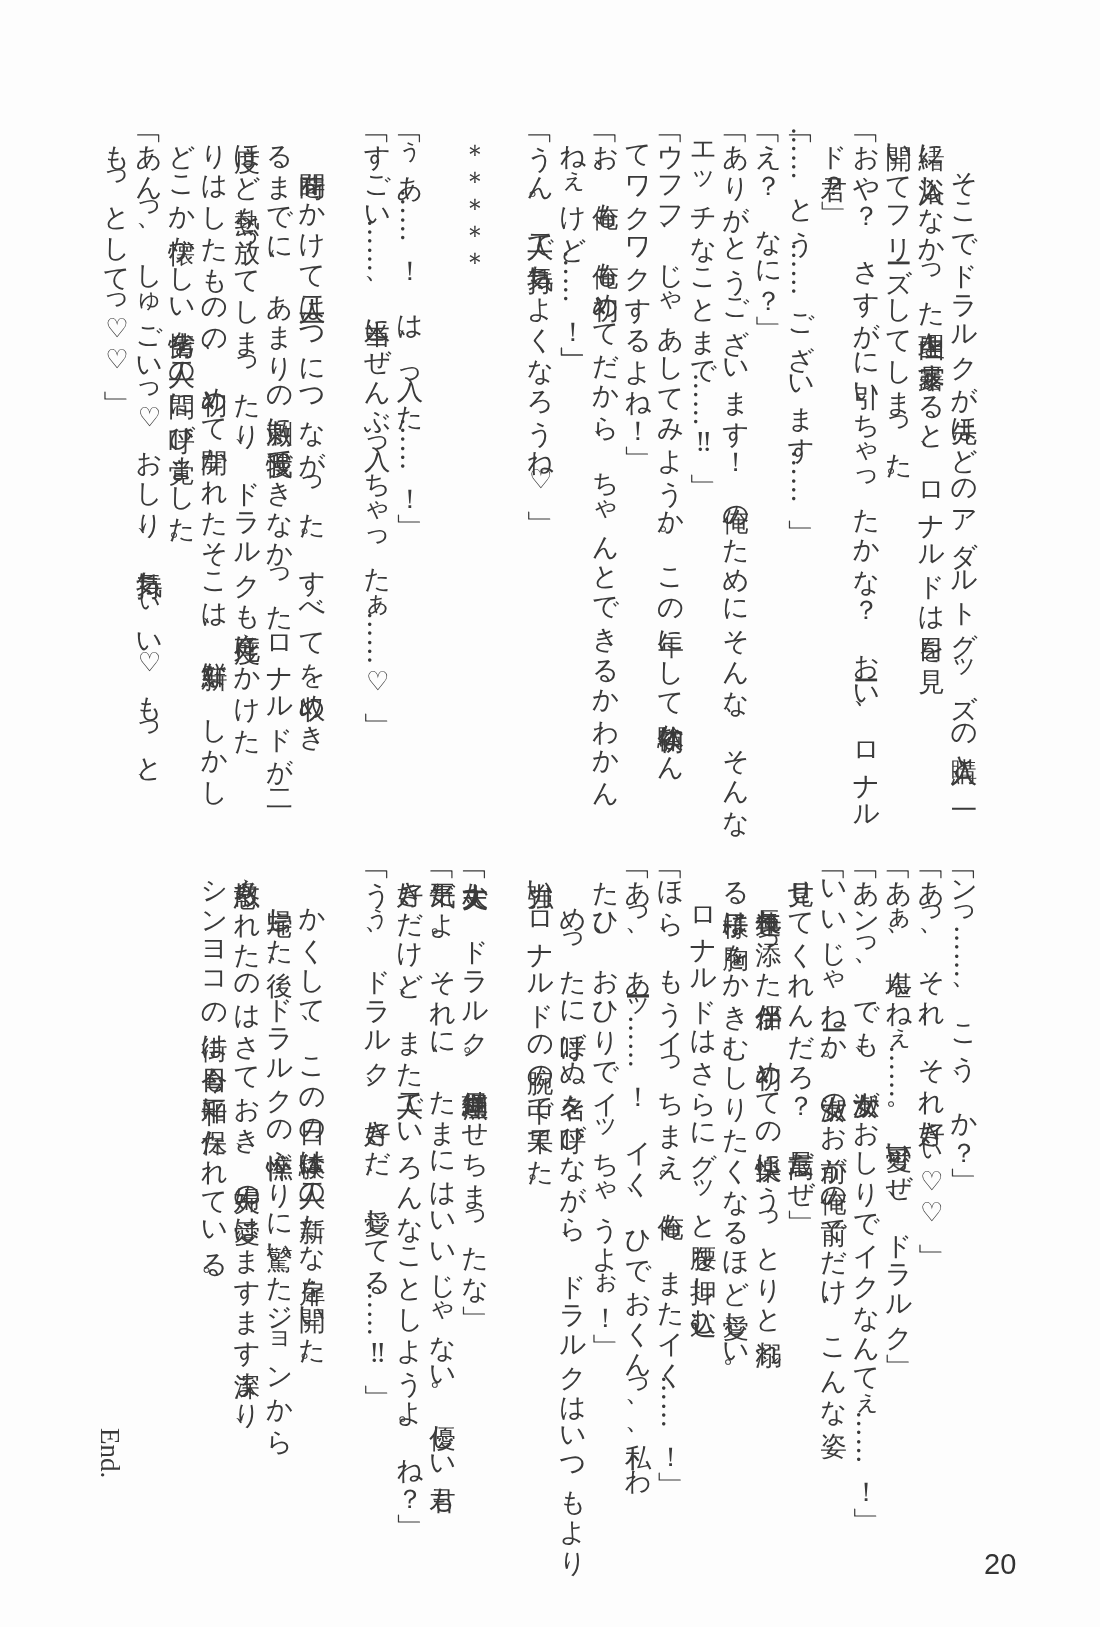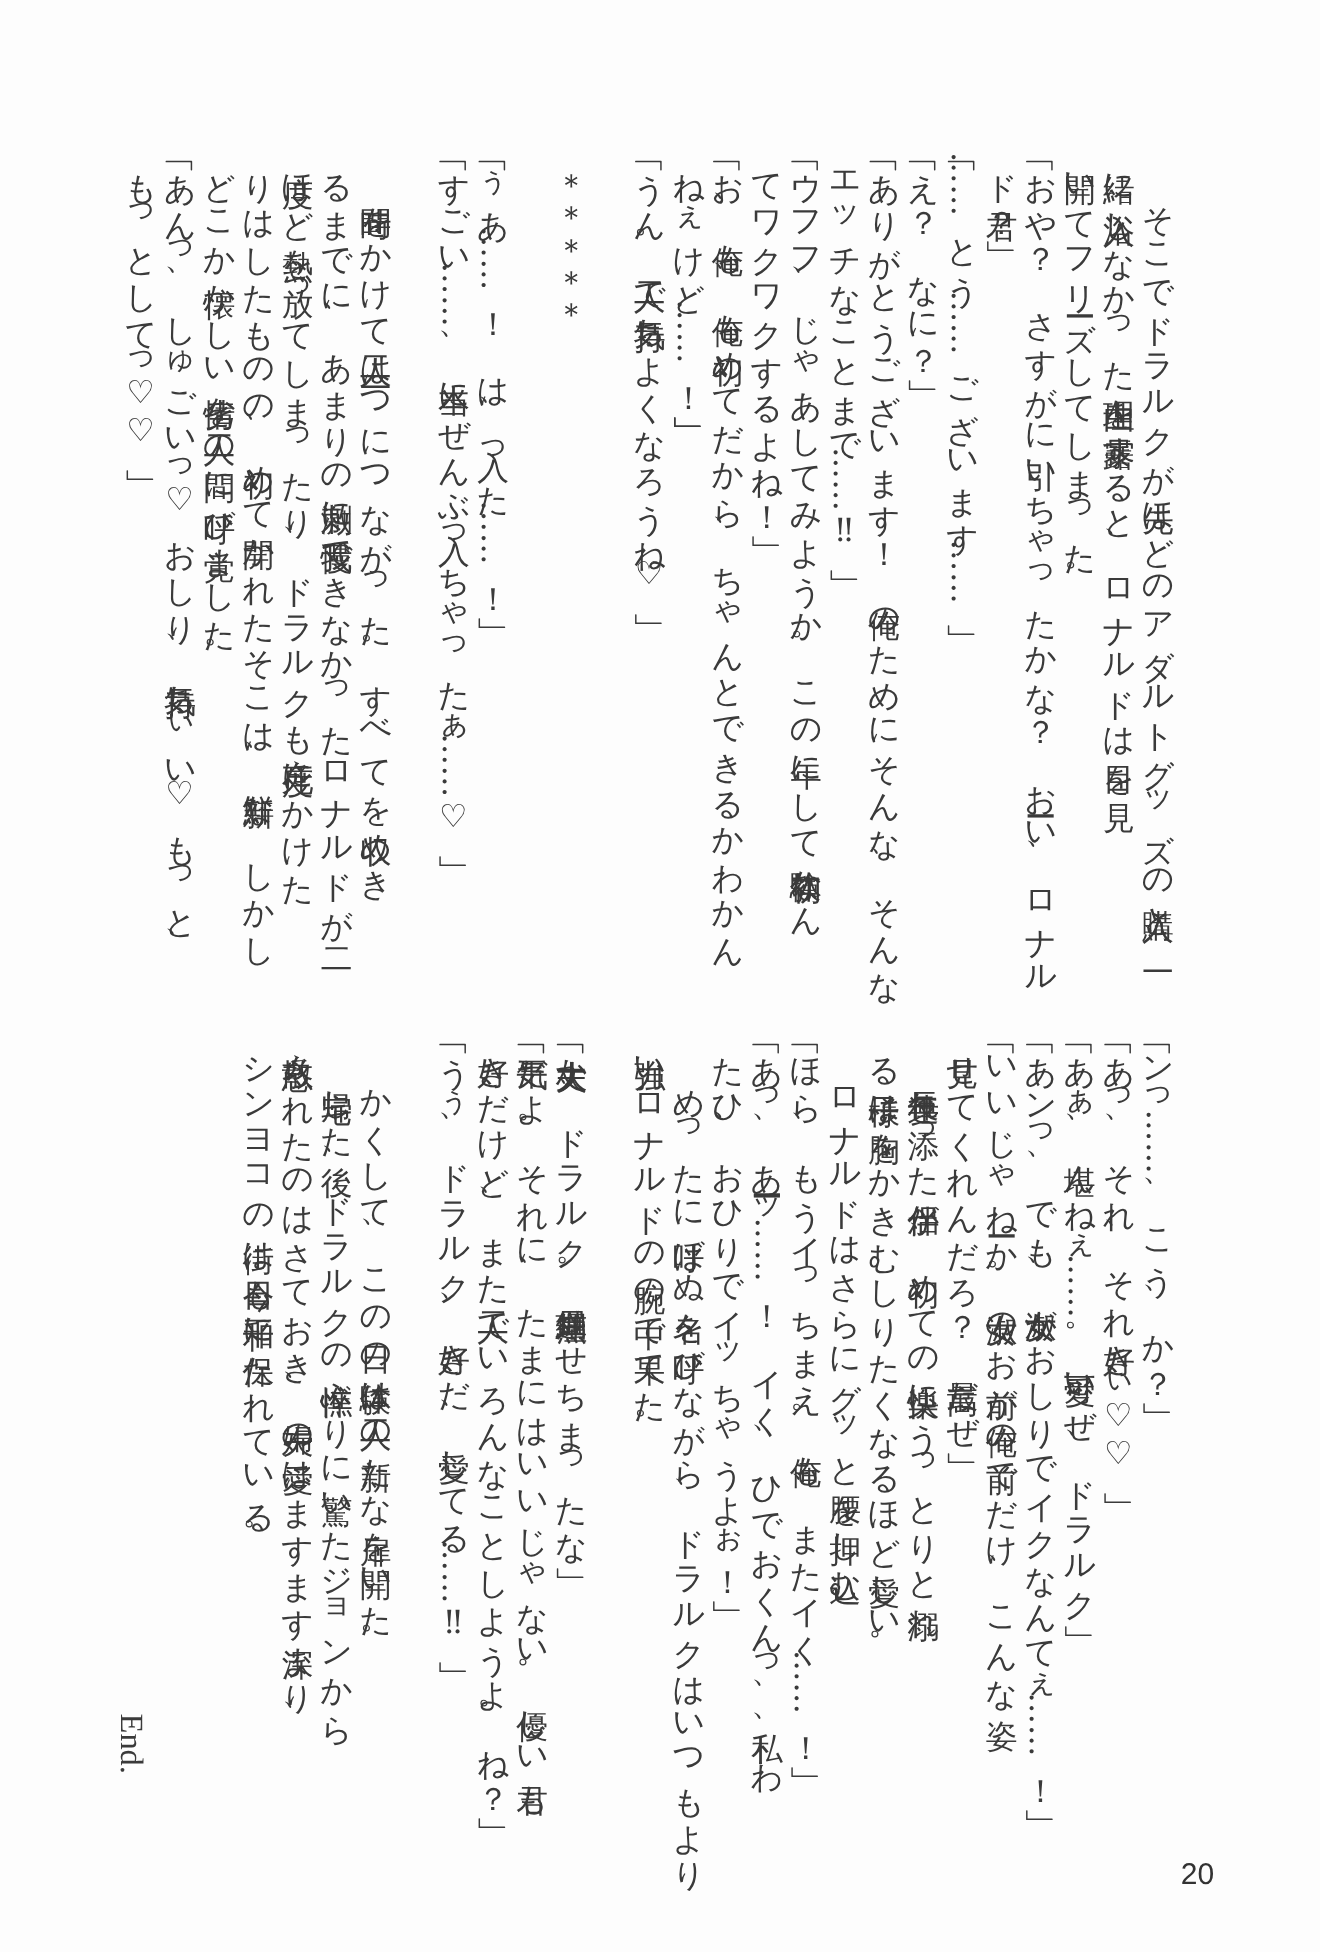--- a/index.html
+++ b/index.html
@@ -52,21 +52,21 @@
       writing-mode: vertical-rl;
       font-family: "Liberation Serif", serif;
       font-size: 27px;
       color: #3a3a3a;
     }
     .page-number {
       position: absolute;
       left: 984px;
       top: 1548px;
       font-family: "Liberation Sans", sans-serif;
-      font-size: 25px;
+      font-size: 29px;
       color: #333333;
     }
   </style>
 </head>
 <body>
 
 <div class="tier tier-top" id="tier-top"><span class="line indent">そこでドラルクが先ほどのアダルトグッズの購入と、一</span><span class="line">緒に入浴しなかった理由を暴露すると、ロナルドは目を見</span><span class="line">開いてフリーズしてしまった。</span><span class="line">「おや？　さすがに引いちゃったかな？　おーい、ロナル</span><span class="line">ド君？」</span><span class="line">「……とう……ございます……」</span><span class="line">「え？　なに？」</span><span class="line">「ありがとうございます！　俺のためにそんな、そんな</span><span class="line">エッチなことまで……‼」</span><span class="line">「ウフフ、じゃあしてみようか。この年にして初体験なん</span><span class="line">てワクワクするよね！」</span><span class="line">「お、俺も、俺も初めてだから、ちゃんとできるかわかん</span><span class="line">ねぇけど……！」」</span><span class="line">「うん。二人で気持ちよくなろうね♡」</span><span class="line blank">　</span><span class="line">＊＊＊＊＊</span><span class="line blank">　</span><span class="line">「ぅあ……！　は、入った……！」</span><span class="line">「すごい……、本当にぜんぶ入っちゃったぁ……♡」</span><span class="line blank">　</span><span class="line indent">時間をかけて二人は一つにつながった。すべてを収めき</span><span class="line">るまでに、あまりの刺激に我慢できなかったロナルドが二</span><span class="line">度ほど熱を放ってしまったり、ドラルクも度々死にかけた</span><span class="line">りはしたものの、初めて開かれたそこは、新鮮な、しかし</span><span class="line">どこか懐かしい劣情を二人の間に呼び覚ました。</span><span class="line">「あんっ、しゅごいっ♡おしり、気持ちぃい♡もっと、</span><span class="line">もっとしてっ♡♡」</span></div>
 <div class="tier tier-bottom" id="tier-bottom"><span class="line">「ンっ……、こう、か？」</span><span class="line">「あっ、それ、それ好きぃ♡♡」</span><span class="line">「あぁ、堪んねぇ……。可愛いぜ、ドラルク」</span><span class="line">「あンっ、でも、淑女がおしりでイクなんてぇ……！」</span><span class="line">「いいじゃねーか。淑女のお前が俺の前でだけ、こんな姿</span><span class="line">見せてくれんだろ？　最高だぜ」</span><span class="line indent">長年連れ添った伴侶が、初めての快楽にうっとりと溺れ</span><span class="line">る様子は胸をかきむしりたくなるほど愛しい。</span><span class="line indent">ロナルドはさらにグッと腰を押し込む。</span><span class="line">「ほら、もうイっちまえ。俺も、またイく……！」</span><span class="line">「あっ、あーーッ……！　イく、ひでおくんっ、私、わ</span><span class="line">たひ、おひりでイッちゃうよぉ！」</span><span class="line indent">めったに呼ばぬ名を呼びながら、ドラルクはいつもより</span><span class="line">力強いロナルドの腕の中で果てた。</span><span class="line blank">　</span><span class="line">「大丈夫か、ドラルク。結局無理させちまったな」</span><span class="line">「平気だよ。それに、たまにはいいじゃない。優しい君も</span><span class="line">好きだけど、また二人でいろんなことしようよ。ね？」</span><span class="line">「うぅ、ドラルク、好きだ、愛してる……‼」</span><span class="line blank">　</span><span class="line indent">かくして、この日の体験は二人の新たな扉を開いた。</span><span class="line indent">帰宅した後、ドラルクの憔悴ぶりに驚いたジョンから</span><span class="line">散々怒られたのはさておき、夫婦の愛はますます深まり、</span><span class="line">シンヨコの街は今日も平和に保たれている。</span></div>
 
 <div class="end-mark">End.</div>

